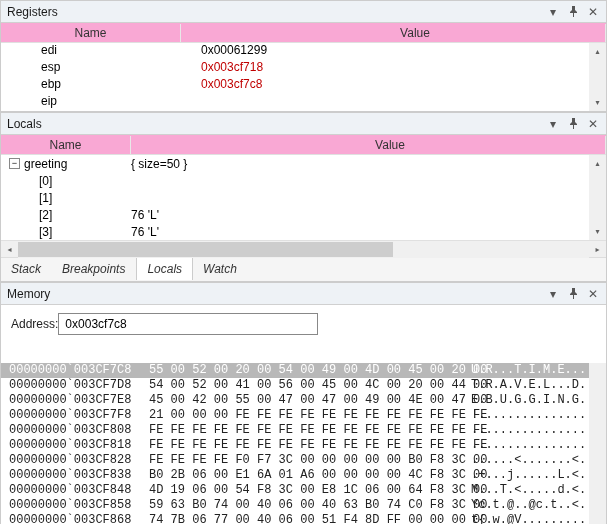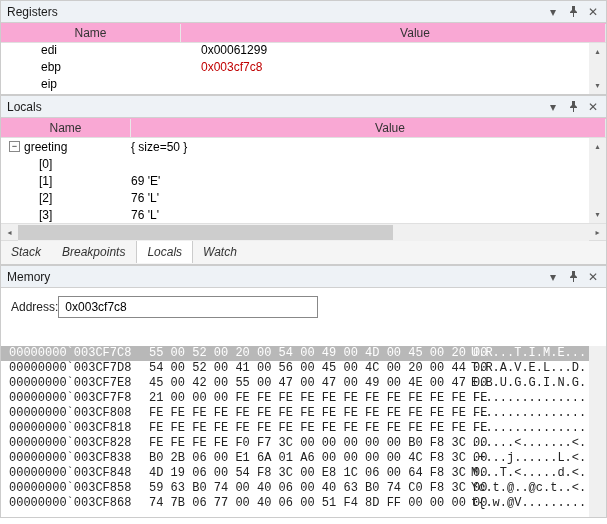--- a/index.html
+++ b/index.html
@@ -209,20 +209,24 @@
   <div class="grid-header">
     <div style="width:180px">Name</div>
     <div style="flex:1">Value</div>
   </div>
   <div class="reg-body">
     <div class="reg-row">
       <div class="reg-name-col">edi</div>
       <div class="reg-val-col">0x00061299</div>
     </div>
     <div class="reg-row">
+      <div class="reg-name-col">esp</div>
+      <div class="reg-val-col red">0x003cf718</div>
+    </div>
+    <div class="reg-row">
       <div class="reg-name-col">ebp</div>
       <div class="reg-val-col red">0x003cf7c8</div>
     </div>
     <div class="reg-row">
       <div class="reg-name-col">eip</div>
     </div>
     <div class="scroll-track">
       <div class="scroll-btn">▴</div>
       <div class="scroll-btn">▾</div>
     </div>
@@ -256,21 +260,20 @@
     </div>
     <div class="locals-row">
       <div class="tree-col" style="padding-left:38px">
           <span>[0]</span>
         </div>
     </div>
     <div class="locals-row">
       <div class="tree-col" style="padding-left:38px">
           <span>[1]</span>
         </div>
-      <div class="locals-val-col">69 'E'</div>
     </div>
     <div class="locals-row">
       <div class="tree-col" style="padding-left:38px">
           <span>[2]</span>
         </div>
       <div class="locals-val-col">76 'L'</div>
     </div>
     <div class="locals-row">
       <div class="tree-col" style="padding-left:38px">
           <span>[3]</span>

